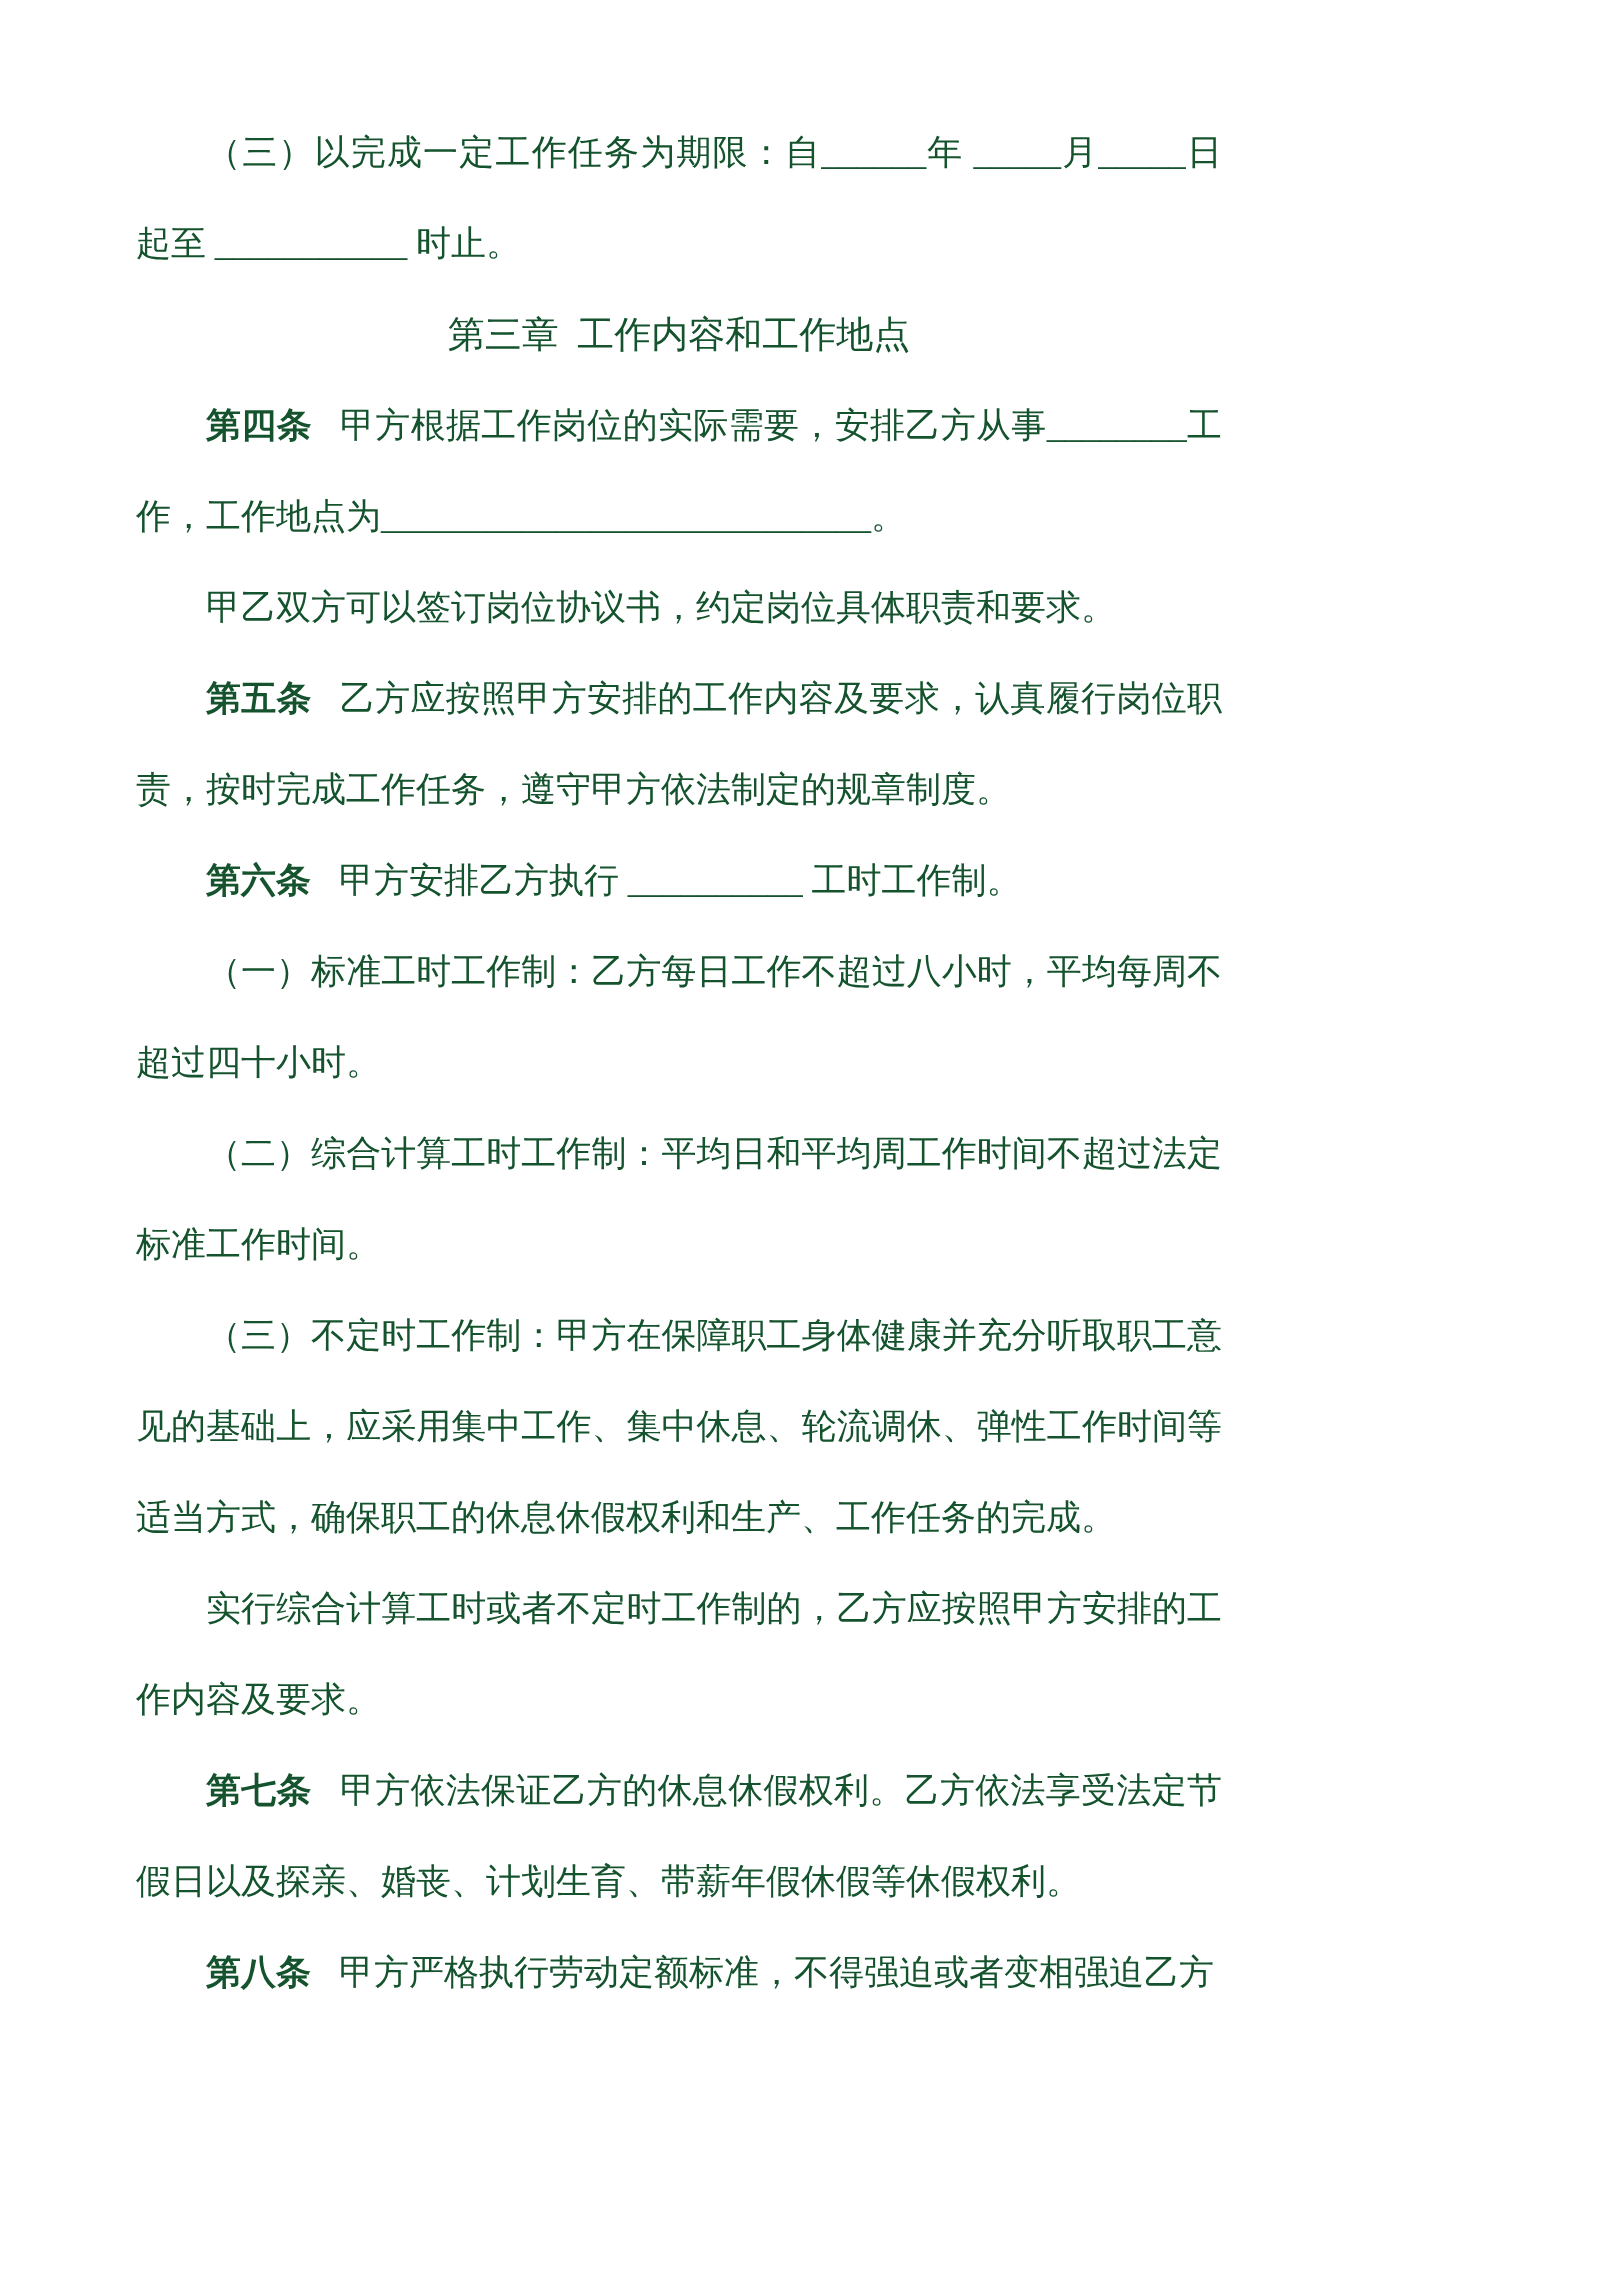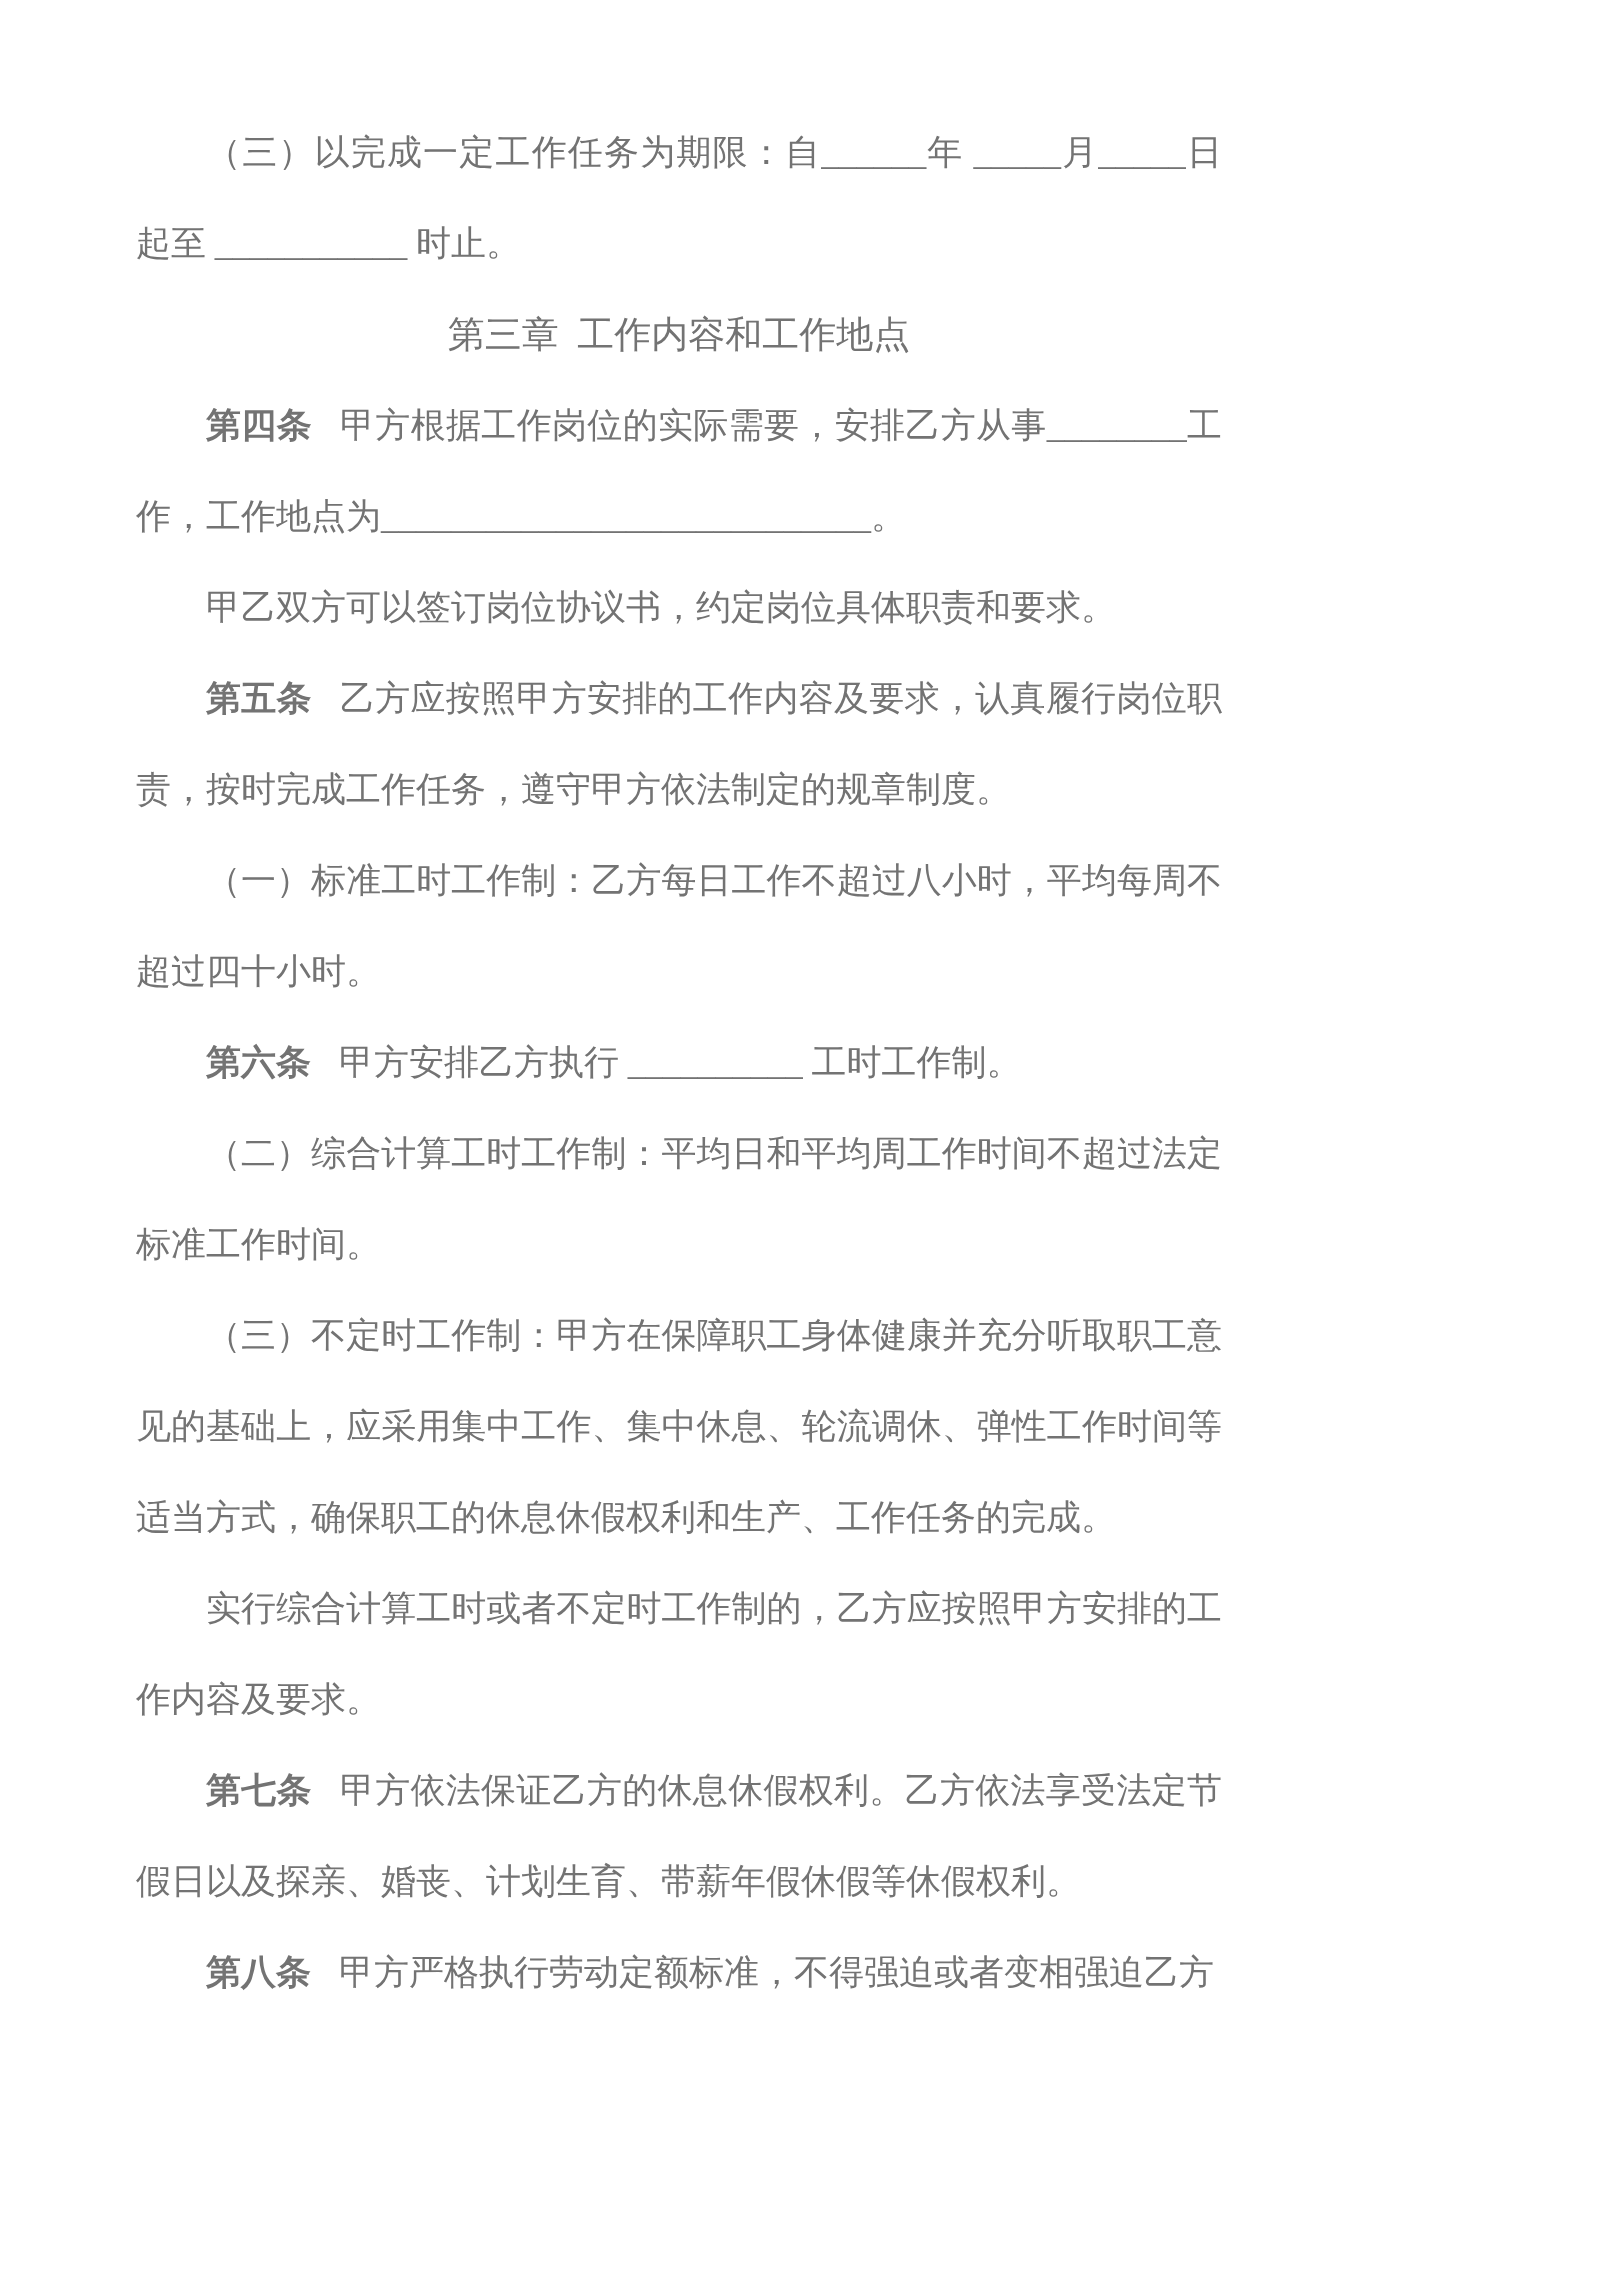--- a/index.html
+++ b/index.html
@@ -6,21 +6,21 @@
     margin: 0;
     padding: 0;
     background: #ffffff;
   }
   .page {
     width: 1358px;
     height: 2294px;
     box-sizing: border-box;
     padding: 107px 136px 0 136px;
     background: #ffffff;
-    color: #737373;
+    color: #14532d;
     font-family: "Liberation Serif", serif;
     font-size: 35px;
     line-height: 91px;
     overflow: hidden;
   }
   p.para {
     margin: 0;
     text-indent: 2em;
     text-align: justify;
   }
@@ -47,23 +47,23 @@
 
   <p class="heading"><span>第三章  工作内容和工作地点</span></p>
 
   <p class="para"><b class="lead">第四条</b><span>甲方根据工作岗位的实际需要，安排乙方从事________工作，工作地点为____________________________。</span></p>
 
   <p class="para"><span>甲乙双方可以签订岗位协议书，约定岗位具体职责和要求。</span></p>
 
   <p class="para"><b class="lead">第五条</b><span>乙方应按照甲方安排的工作内容及要求，认真履行岗位职责，按时完成工作任务，遵守甲方依法制定的规章制度。</span></p>
 
 
+  <p class="para"><b class="lead">第六条</b><span>甲方安排乙方执行 __________ 工时工作制。</span></p>
+
   <p class="para"><span>（一）标准工时工作制：乙方每日工作不超过八小时，平均每周不超过四十小时。</span></p>
-
-  <p class="para"><b class="lead">第六条</b><span>甲方安排乙方执行 __________ 工时工作制。</span></p>
 
   <p class="para"><span>（二）综合计算工时工作制：平均日和平均周工作时间不超过法定标准工作时间。</span></p>
 
   <p class="para"><span>（三）不定时工作制：甲方在保障职工身体健康并充分听取职工意见的基础上，应采用集中工作、集中休息、轮流调休、弹性工作时间等适当方式，确保职工的休息休假权利和生产、工作任务的完成。</span></p>
 
   <p class="para"><span>实行综合计算工时或者不定时工作制的，乙方应按照甲方安排的工作内容及要求。</span></p>
 
   <p class="para"><b class="lead">第七条</b><span>甲方依法保证乙方的休息休假权利。乙方依法享受法定节假日以及探亲、婚丧、计划生育、带薪年假休假等休假权利。</span></p>
 
   <p class="para"><b class="lead">第八条</b><span>甲方严格执行劳动定额标准，不得强迫或者变相强迫乙方</span></p>

